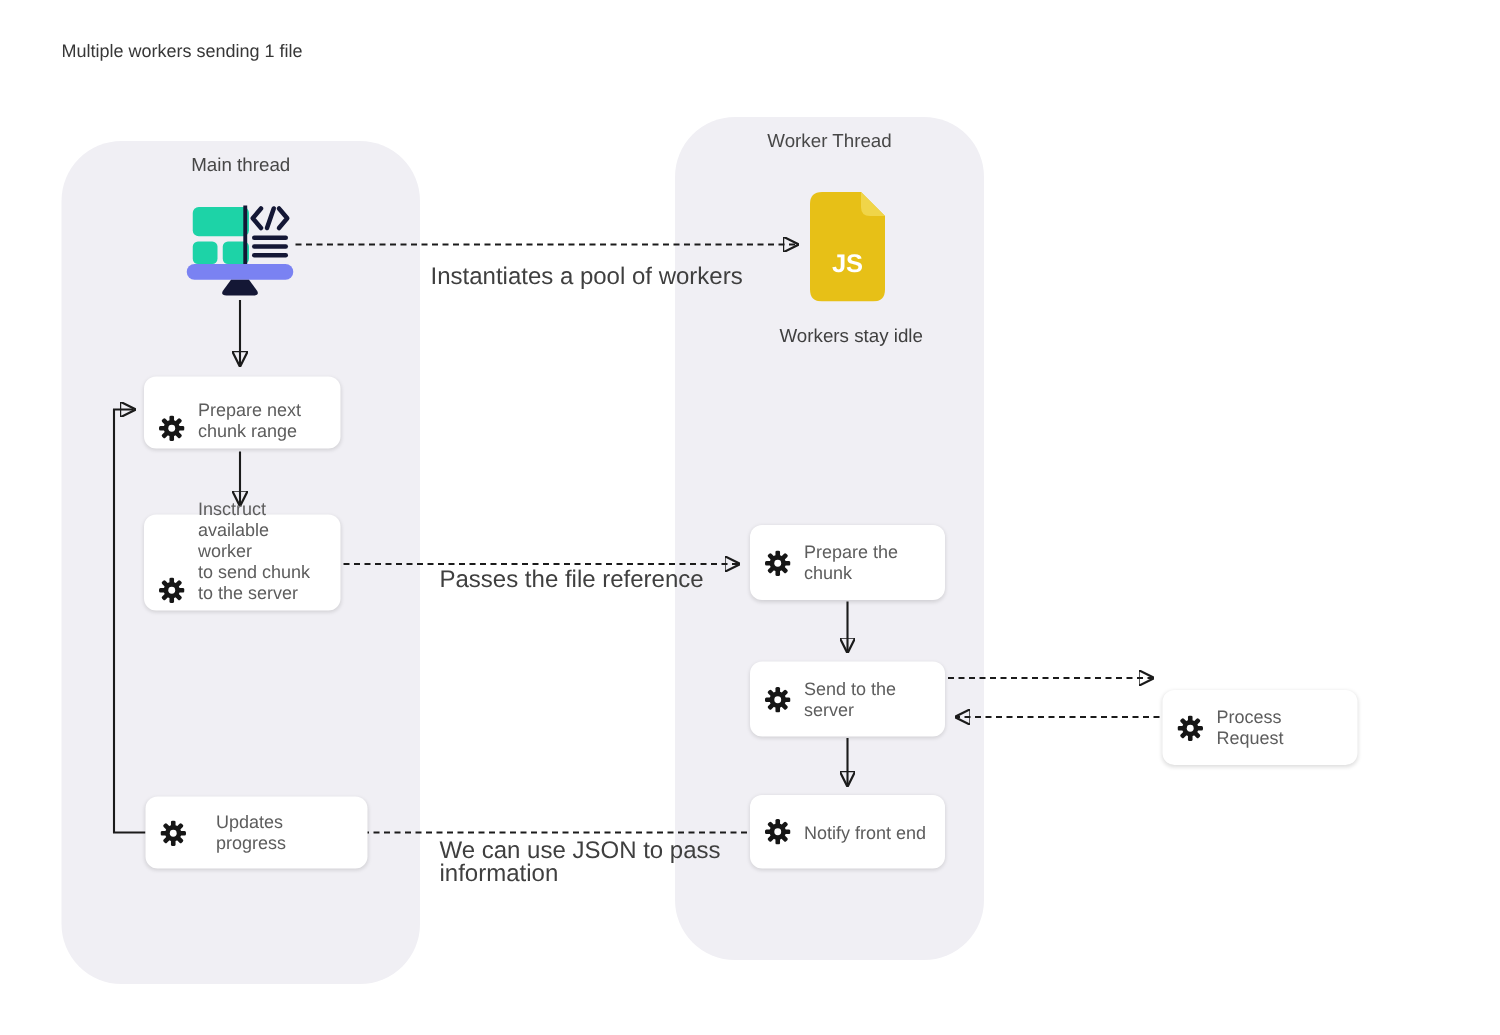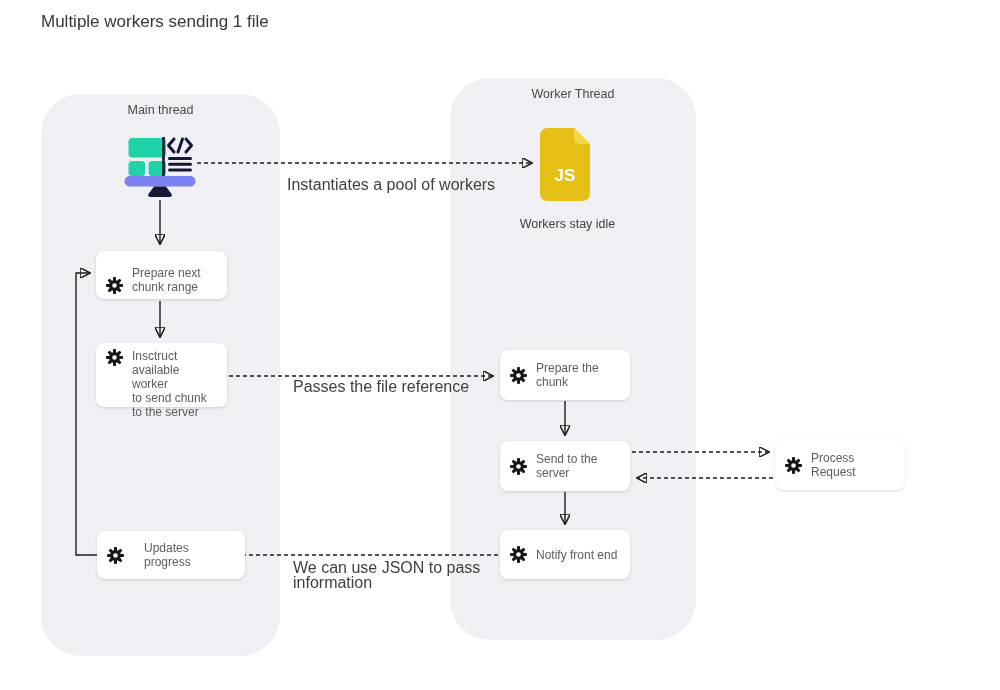--- a/index.html
+++ b/index.html
@@ -1,46 +1,46 @@
 <!DOCTYPE html>
 <html><head>
 <meta charset="utf-8">
 <style>
   html,body{margin:0;padding:0;background:#ffffff;}
   .canvas{
     position:relative;width:1000px;height:690px;background:#ffffff;overflow:hidden;
     font-family:"Liberation Sans",sans-serif;color:#3d3d3d;
   }
-  .title{position:absolute;left:41px;top:12px;font-size:17px;color:#373737;}
+  .title{position:absolute;left:41px;top:27px;font-size:12px;color:#373737;}
   .lane{position:absolute;top:78px;height:562px;background:#f0eff4;border-radius:40px;}
   .lane-title{position:absolute;top:9px;left:0;right:0;text-align:center;font-size:12.5px;color:#474747;}
   #lane-main{left:41px;width:239px;margin-top:16px;}
-  #lane-worker{left:450px;width:246px;text-decoration:underline;}
+  #lane-worker{left:450px;width:206px;text-decoration:underline;}
   #lane-backend{left:724px;width:236px;}
 
   .wires{position:absolute;left:0;top:0;width:1000px;height:690px;pointer-events:none;}
   .wires path{fill:none;stroke:#1b1b1b;stroke-width:1.4;}
   .wires path.dashed{stroke-dasharray:4 3;}
 
   .node{
     position:absolute;background:#ffffff;border-radius:8px;
     box-shadow:0 1px 3px rgba(0,0,0,0.14);
     display:flex;align-items:center;gap:9px;
     padding:5px 10px;box-sizing:border-box;
   }
   .node .label{font-size:12px;line-height:14px;color:#5d5d5d;white-space:pre-line;}
   .node .gear{flex:0 0 auto;display:inline-flex;}
-  .node.multi{align-items:flex-start;padding-top:6px;}
+  .node.multi{align-items:flex-end;padding-top:6px;}
   #n-prepare-next{left:96px;top:251px;width:131px;height:48px;align-items:flex-end;}
   #n-instruct{left:96px;top:343px;width:131px;height:64px;}
   #n-updates{left:97px;top:531px;width:148px;height:48px;gap:20px;}
   #n-prepare-chunk{left:500px;top:350px;width:130px;height:50px;}
   #n-send-server{left:500px;top:441px;width:130px;height:50px;}
   #n-notify{left:500px;top:530px;width:130px;height:49px;}
-  #n-process{left:775px;top:440px;width:130px;height:50px;}
+  #n-process{left:775px;top:460px;width:130px;height:50px;}
 
   .edge-label{position:absolute;font-size:16px;color:#3f3f3f;white-space:pre-line;line-height:15px;}
   #lbl-instantiate{left:287px;top:177px;}
   #lbl-passes{left:293px;top:379px;}
   #lbl-json{left:293px;top:560px;}
   .note{position:absolute;left:450px;top:217px;width:235px;text-align:center;font-size:12.5px;color:#3f3f3f;}
 
   .icon-computer{position:absolute;left:124px;top:128px;}
   .icon-js{position:absolute;left:540px;top:128px;}
   .hidden-defs{position:absolute;width:0;height:0;overflow:hidden;}

